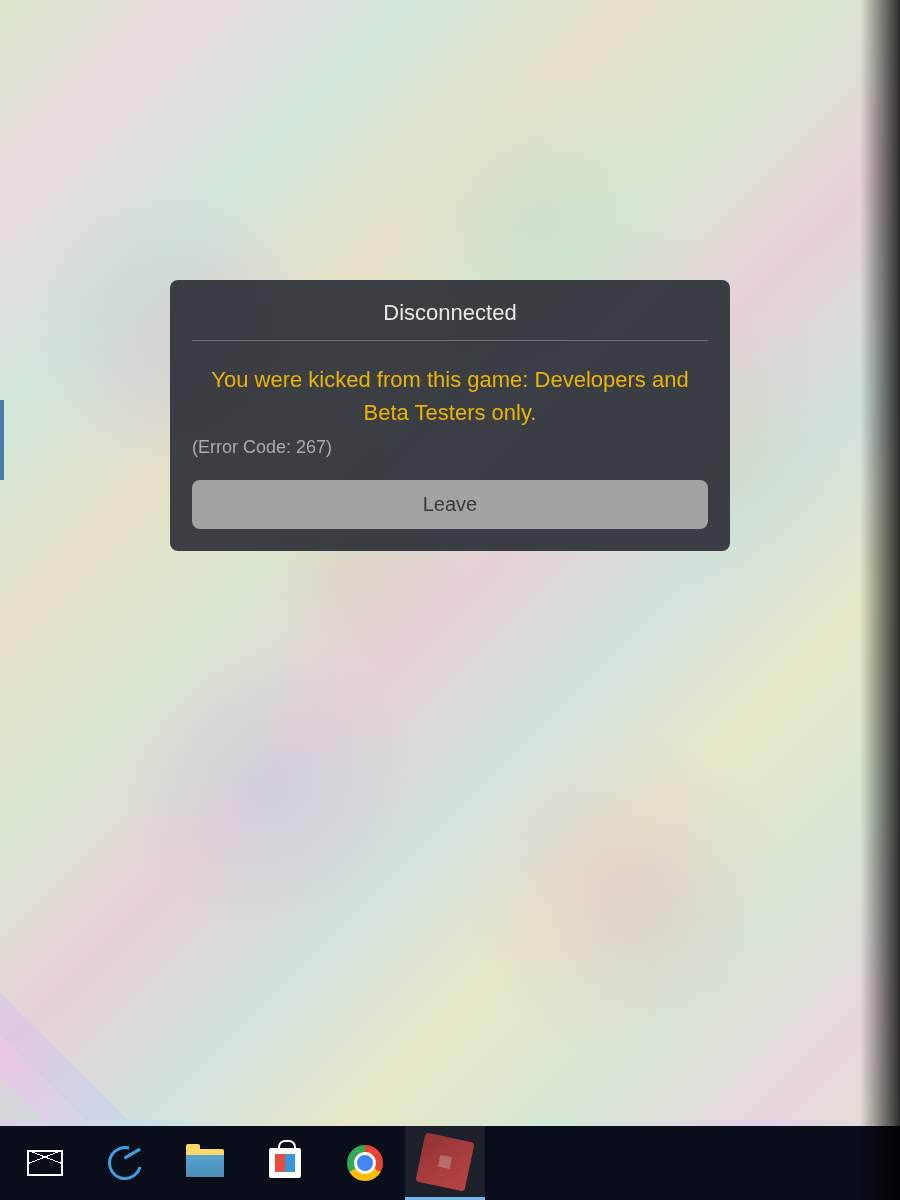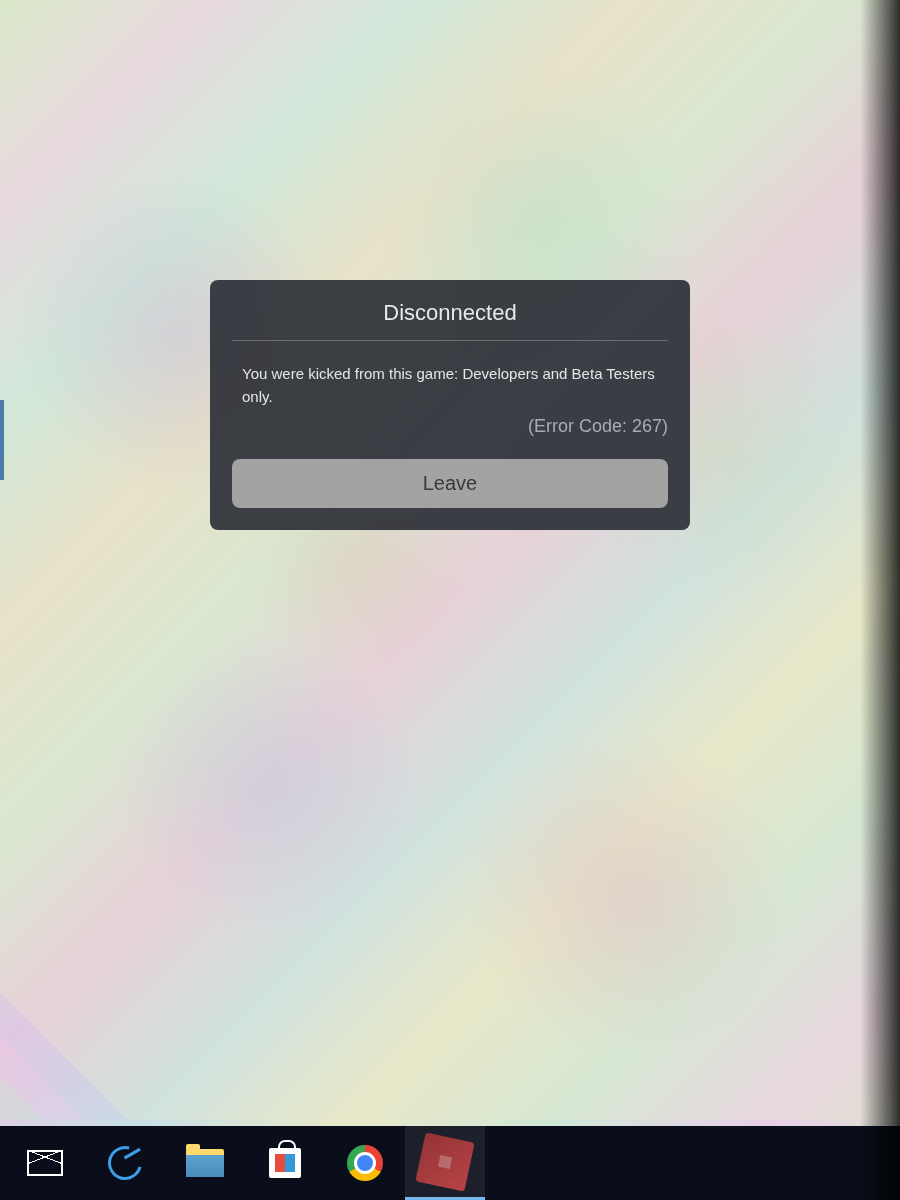--- a/index.html
+++ b/index.html
@@ -39,46 +39,47 @@
           rgba(230,200,230,0.3) 30px, rgba(230,200,230,0.3) 60px,
           rgba(200,200,230,0.3) 60px, rgba(200,200,230,0.3) 90px,
           rgba(230,230,200,0.3) 90px, rgba(230,230,200,0.3) 120px);
     }
     
     .dialog {
       position: absolute;
       top: 280px;
       left: 50%;
       transform: translateX(-50%);
-      width: 480px;
+      width: 560px;
       background: rgba(45, 48, 55, 0.92);
       border-radius: 8px;
       padding: 20px 22px 22px 22px;
     }
     
     .dialog-title {
       color: #e8e8e8;
       font-size: 22px;
       font-weight: 400;
       text-align: center;
       padding-bottom: 14px;
       border-bottom: 1px solid rgba(160, 160, 160, 0.5);
     }
     
     .dialog-message {
-      color: #e5e5e5;
-      font-size: 15px;
+      color: #eab308;
+      font-size: 22px;
+      text-align: center;
       padding: 22px 10px 8px 10px;
       line-height: 1.5;
     }
     
     .dialog-error {
       color: #a8abb0;
       font-size: 18px;
-      text-align: right;
+      text-align: left;
       padding-bottom: 22px;
     }
     
     .leave-button {
       width: 100%;
       background: #a3a3a3;
       border: none;
       border-radius: 8px;
       padding: 13px 0;
       font-size: 20px;

